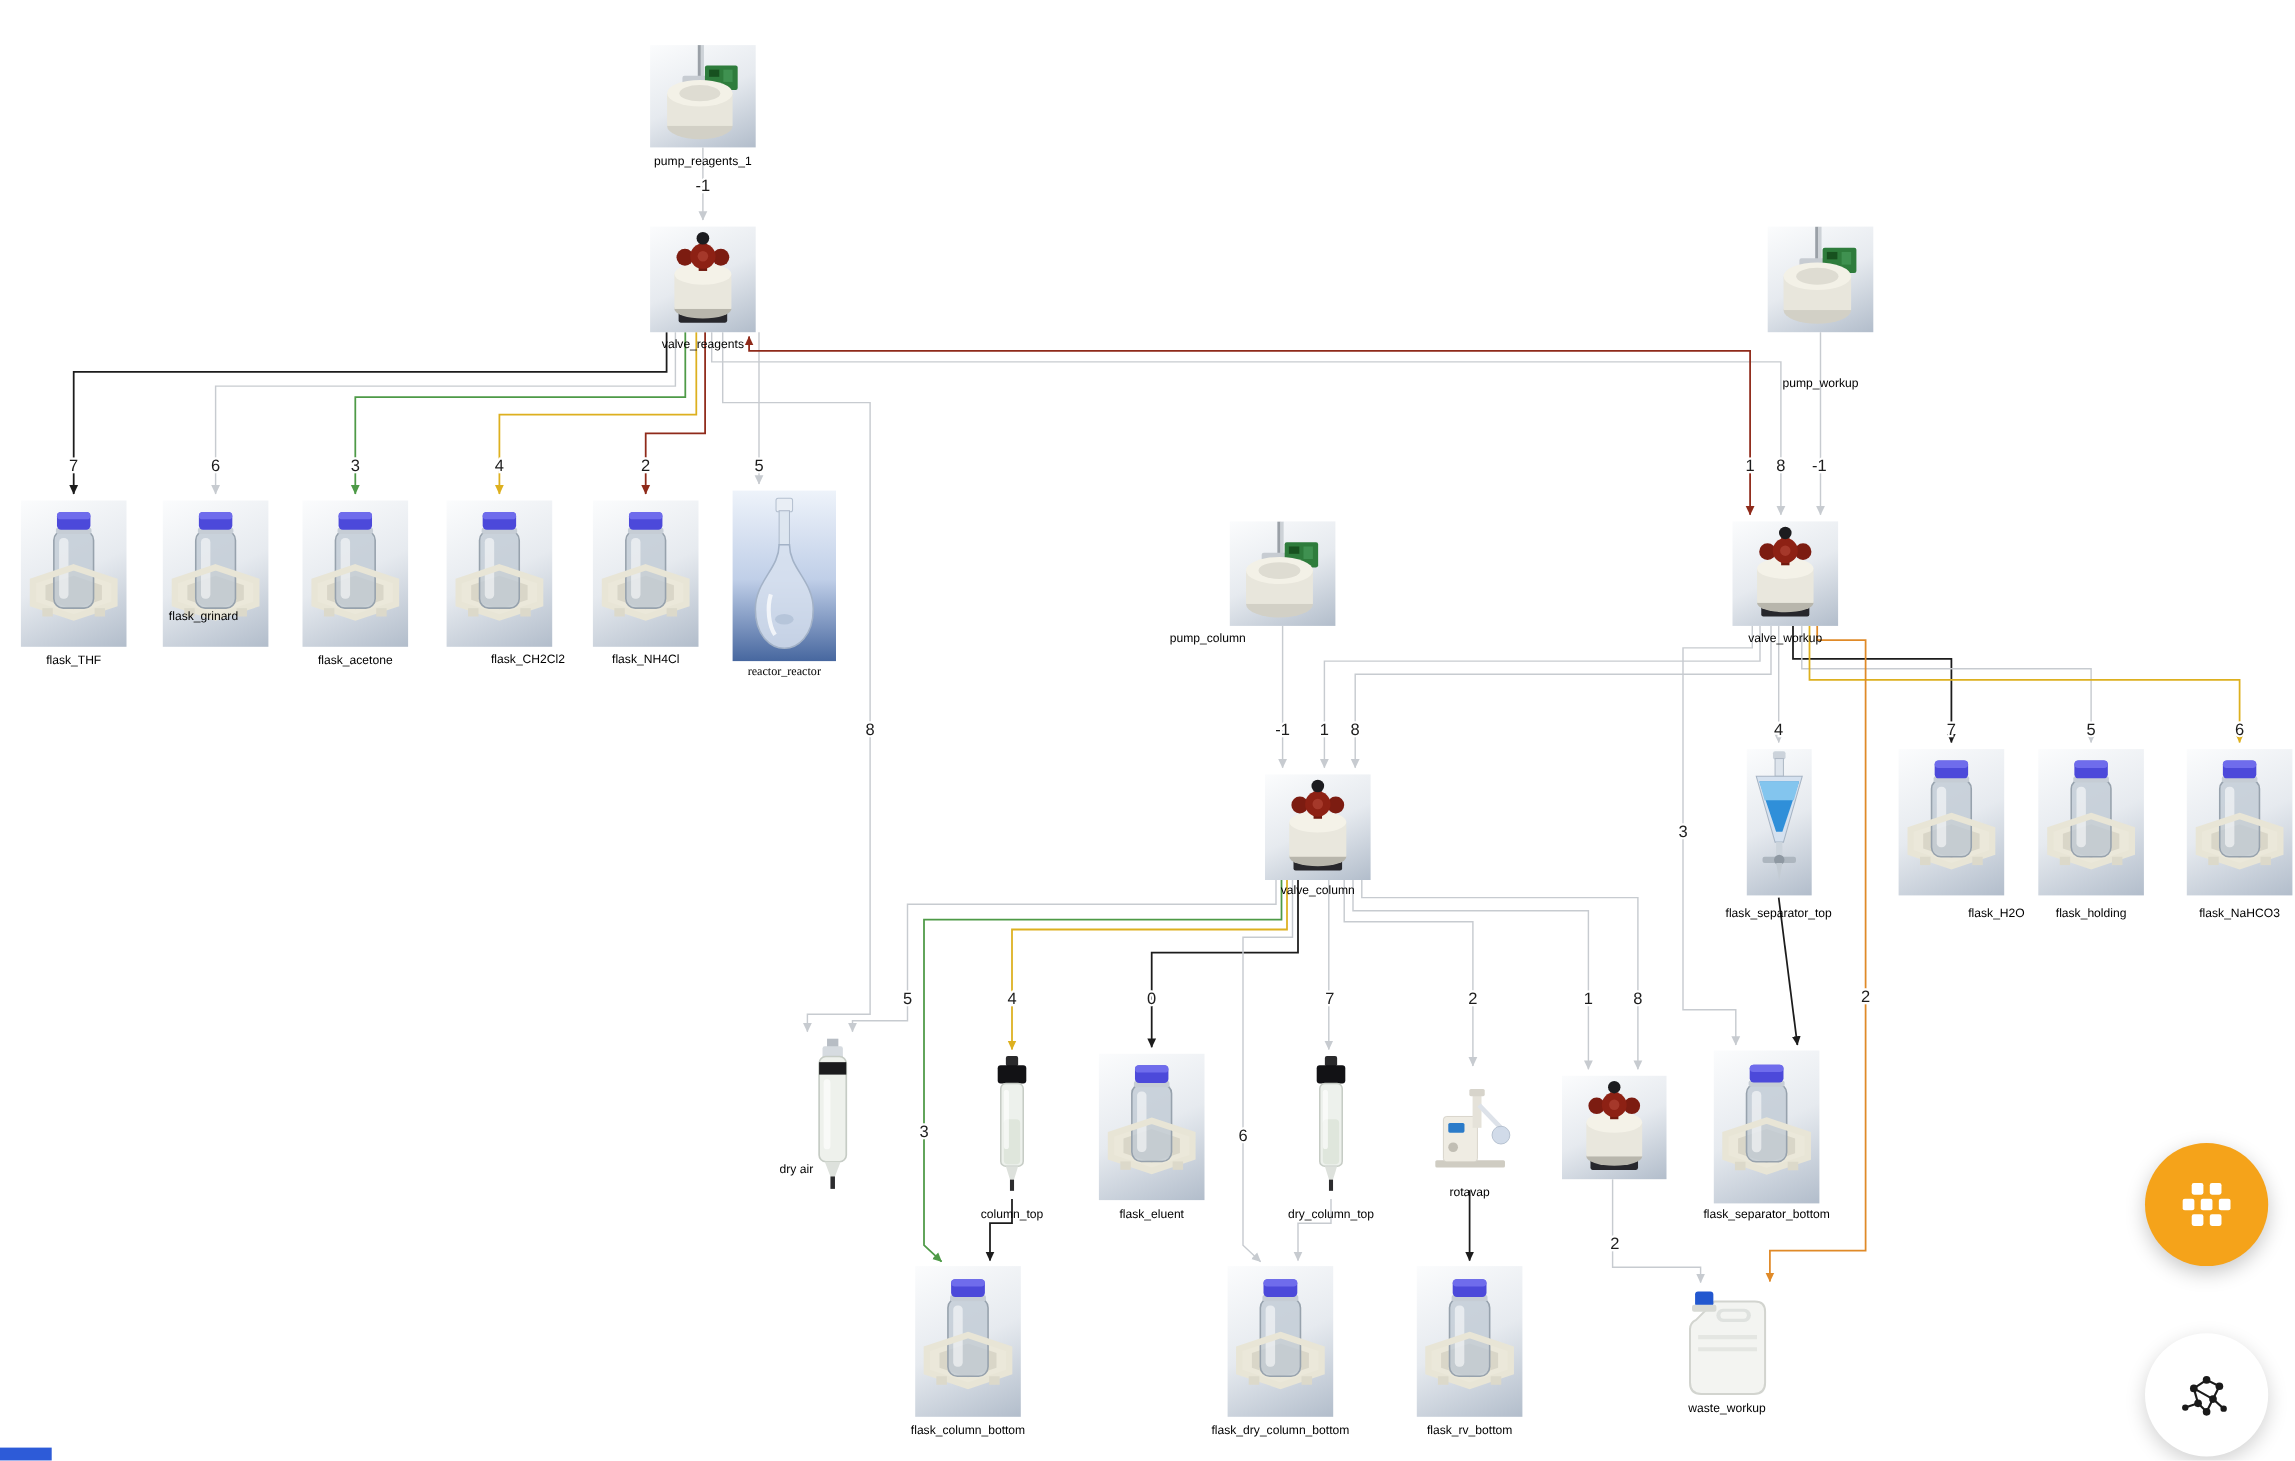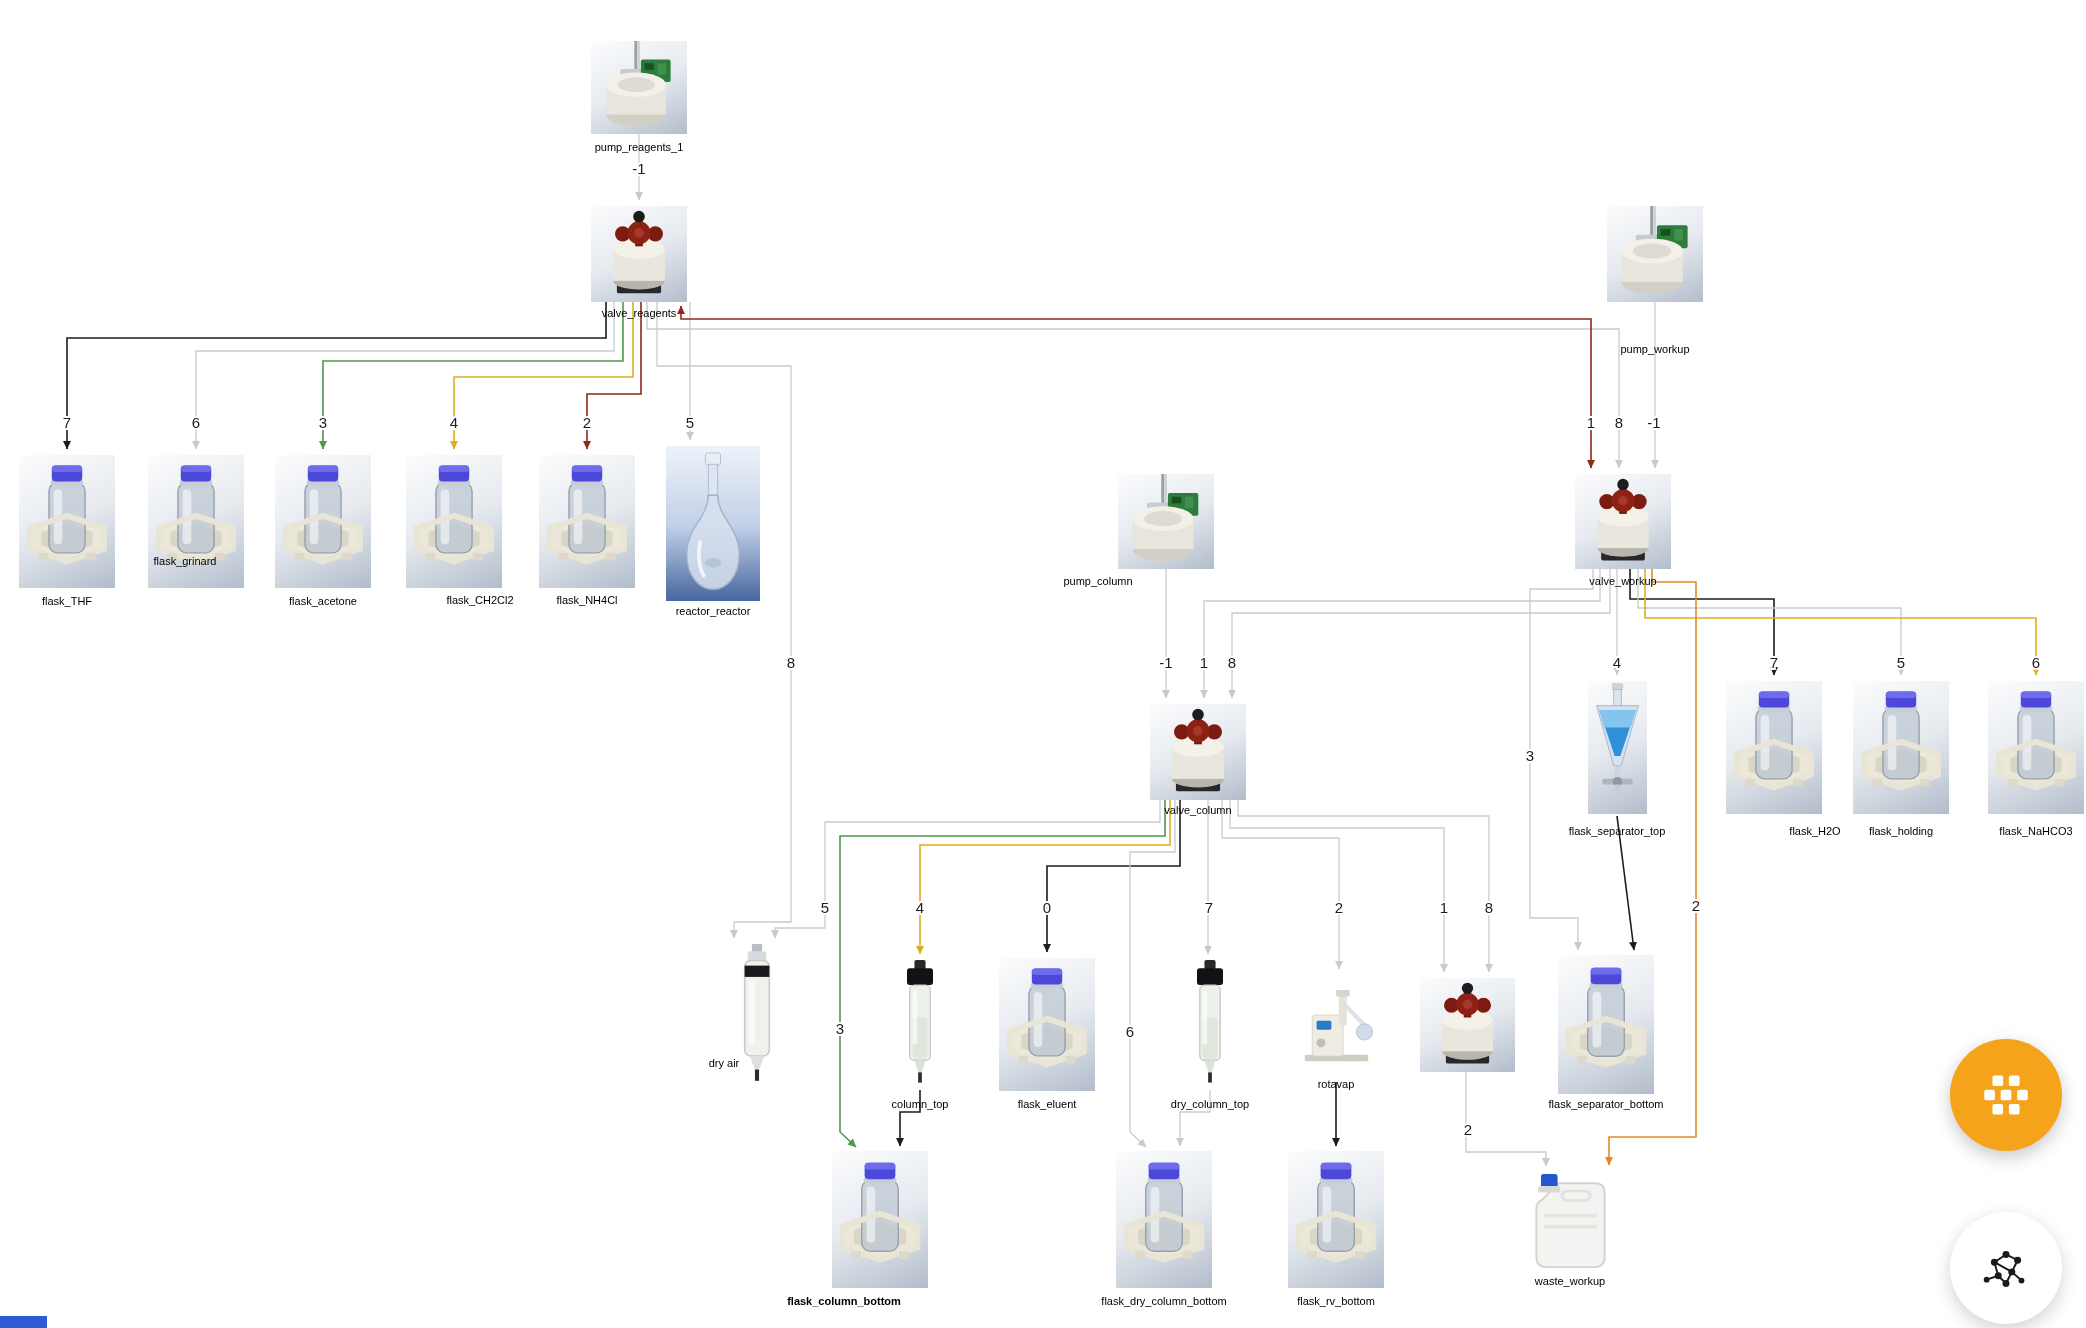--- a/index.html
+++ b/index.html
@@ -293,21 +293,21 @@
     <div class="node-label" style="left: 587px; top: 591px;">flask_NH4Cl</div>
     <div class="node tile-reactor" style="left: 666px; top: 446px; width: 94px; height: 155px;">
       <svg viewBox="0 0 100 160">
         <rect x="42" y="5" width="16" height="13" rx="2" fill="#e9eef5" stroke="#b4c0d0"></rect>
         <rect x="45" y="17" width="10" height="33" fill="#dde5f0" fill-opacity="0.9" stroke="#aebacb"></rect>
         <path d="M45,50 C45,73 22,85 22,112 C22,138 37,150 50,150 C63,150 78,138 78,112 C78,85 55,73 55,50 Z" fill="#d7e1ef" fill-opacity="0.85" stroke="#a3b2c7" stroke-width="1.5"></path>
         <path d="M37,98 C33,111 35,128 41,137" stroke="#ffffff" stroke-width="4" fill="none" opacity="0.75"></path>
         <ellipse cx="50" cy="122" rx="9" ry="5" fill="#b6c5da"></ellipse>
       </svg>
     </div>
-    <div class="node-label" style="left: 713px; top: 602px;">reactor_reactor</div>
+    <div class="node-label" style="left: 713px; top: 602px; font-family: Liberation Serif, serif;">reactor_reactor</div>
     <div class="node tile-std" style="left: 1118px; top: 474px; width: 96px; height: 95px;">
       <svg viewBox="0 0 100 100">
         <rect x="45" y="0" width="3" height="36" fill="#9aa0a7"></rect>
         <rect x="48" y="0" width="3" height="36" fill="#cdd2d7"></rect>
         <rect x="30" y="30" width="34" height="16" rx="2" fill="#c7ccd2"></rect>
         <rect x="52" y="20" width="32" height="24" rx="2" fill="#2e7c3c"></rect>
         <rect x="56" y="24" width="10" height="7" fill="#17511f"></rect>
         <rect x="70" y="24" width="9" height="12" fill="#3f9150"></rect>
         <ellipse cx="47" cy="79" rx="32" ry="13" fill="#d2d0c6"></ellipse>
         <rect x="15" y="47" width="64" height="32" fill="#e8e6dc"></rect>
@@ -505,21 +505,21 @@
         <rect x="31" y="29" width="38" height="74" rx="9" fill="#bfc9d4" fill-opacity="0.78" stroke="#97a2ad" stroke-width="1.5"></rect>
         <rect x="36" y="36" width="9" height="58" rx="4" fill="#ffffff" fill-opacity="0.55"></rect>
         <rect x="33" y="26" width="34" height="6" rx="2" fill="#c6cdd5"></rect>
         <rect x="34" y="11" width="32" height="17" rx="4" fill="#4c49da"></rect>
         <rect x="34" y="11" width="32" height="7" rx="3.5" fill="#6f6cec"></rect>
         <polygon points="50,64 89,77 89,99 50,112 11,99 11,77" fill="none" stroke="#e8e5d6" stroke-width="6"></polygon>
         <rect x="20" y="103" width="10" height="8" fill="#dcd9ca"></rect>
         <rect x="70" y="103" width="10" height="8" fill="#dcd9ca"></rect>
       </svg>
     </div>
-    <div class="node-label" style="left: 844px; top: 1292px; font-weight: bold;">flask_column_bottom</div>
+    <div class="node-label" style="left: 880px; top: 1292px;">flask_column_bottom</div>
     <div class="node tile-std" style="left: 1116px; top: 1151px; width: 96px; height: 137px;">
       <svg viewBox="0 0 100 140">
         <polygon points="50,64 89,77 89,99 50,112 11,99 11,77" fill="#ebe8da" stroke="#d2cfbd" stroke-width="2"></polygon>
         <polygon points="50,72 77,81 77,95 50,104 23,95 23,81" fill="#d9d6c8"></polygon>
         <rect x="31" y="29" width="38" height="74" rx="9" fill="#bfc9d4" fill-opacity="0.78" stroke="#97a2ad" stroke-width="1.5"></rect>
         <rect x="36" y="36" width="9" height="58" rx="4" fill="#ffffff" fill-opacity="0.55"></rect>
         <rect x="33" y="26" width="34" height="6" rx="2" fill="#c6cdd5"></rect>
         <rect x="34" y="11" width="32" height="17" rx="4" fill="#4c49da"></rect>
         <rect x="34" y="11" width="32" height="7" rx="3.5" fill="#6f6cec"></rect>
         <polygon points="50,64 89,77 89,99 50,112 11,99 11,77" fill="none" stroke="#e8e5d6" stroke-width="6"></polygon>

